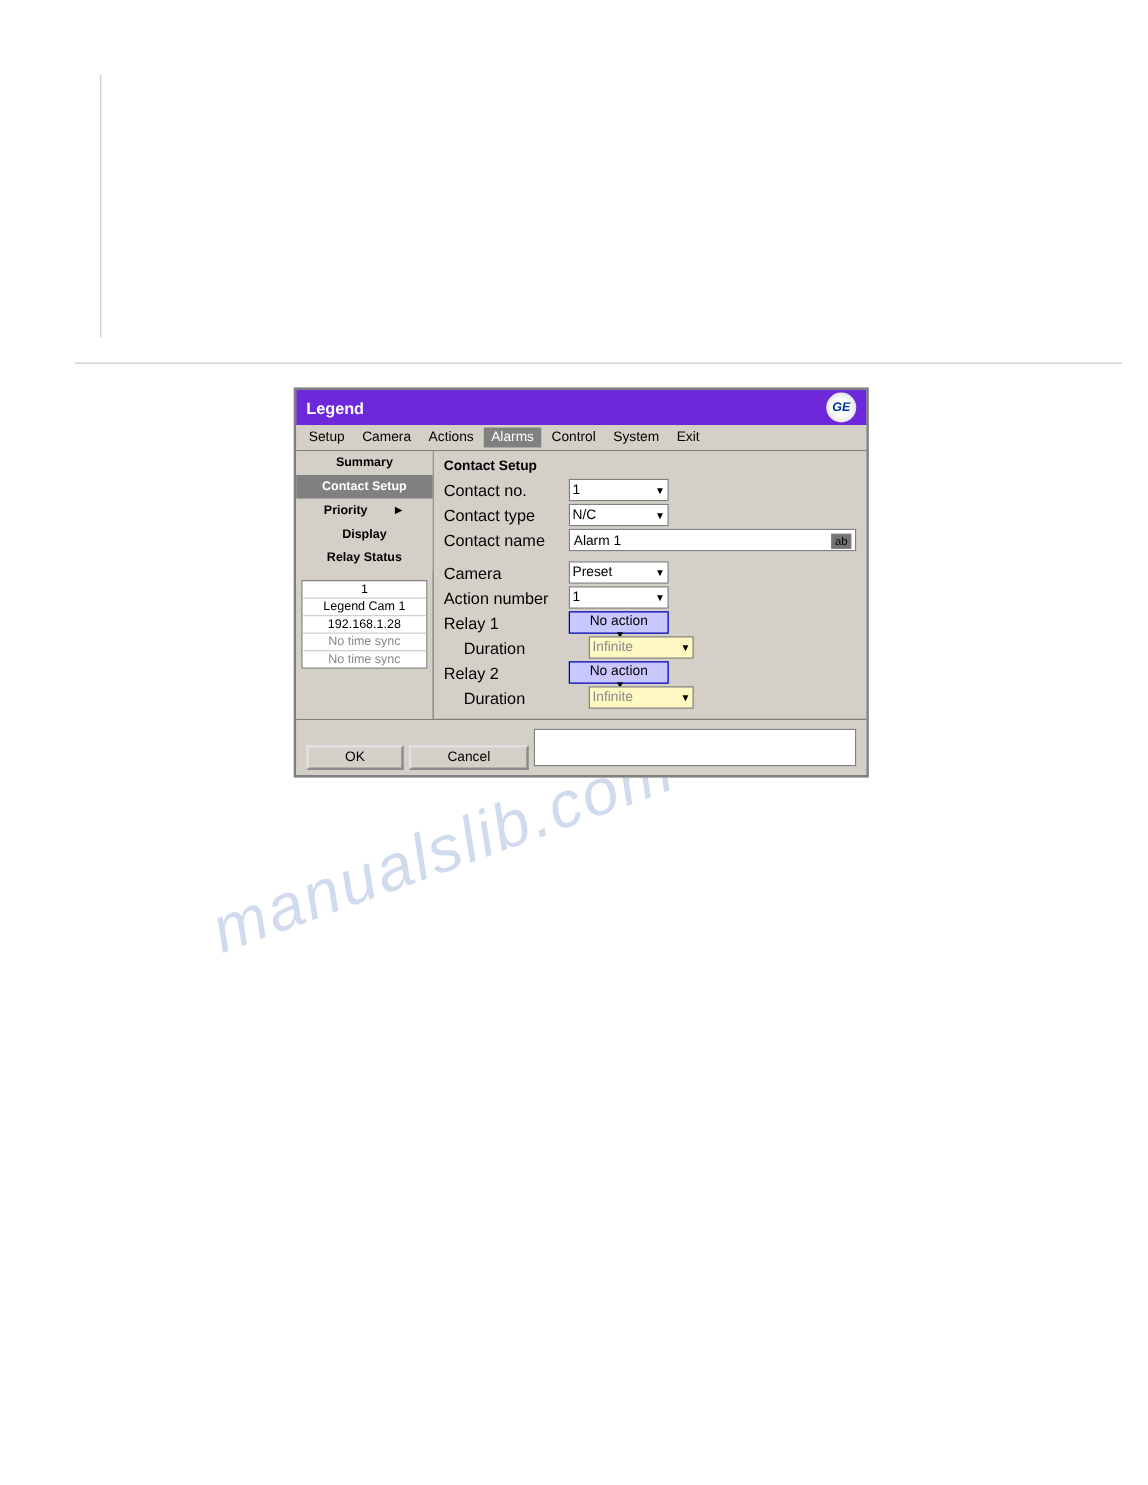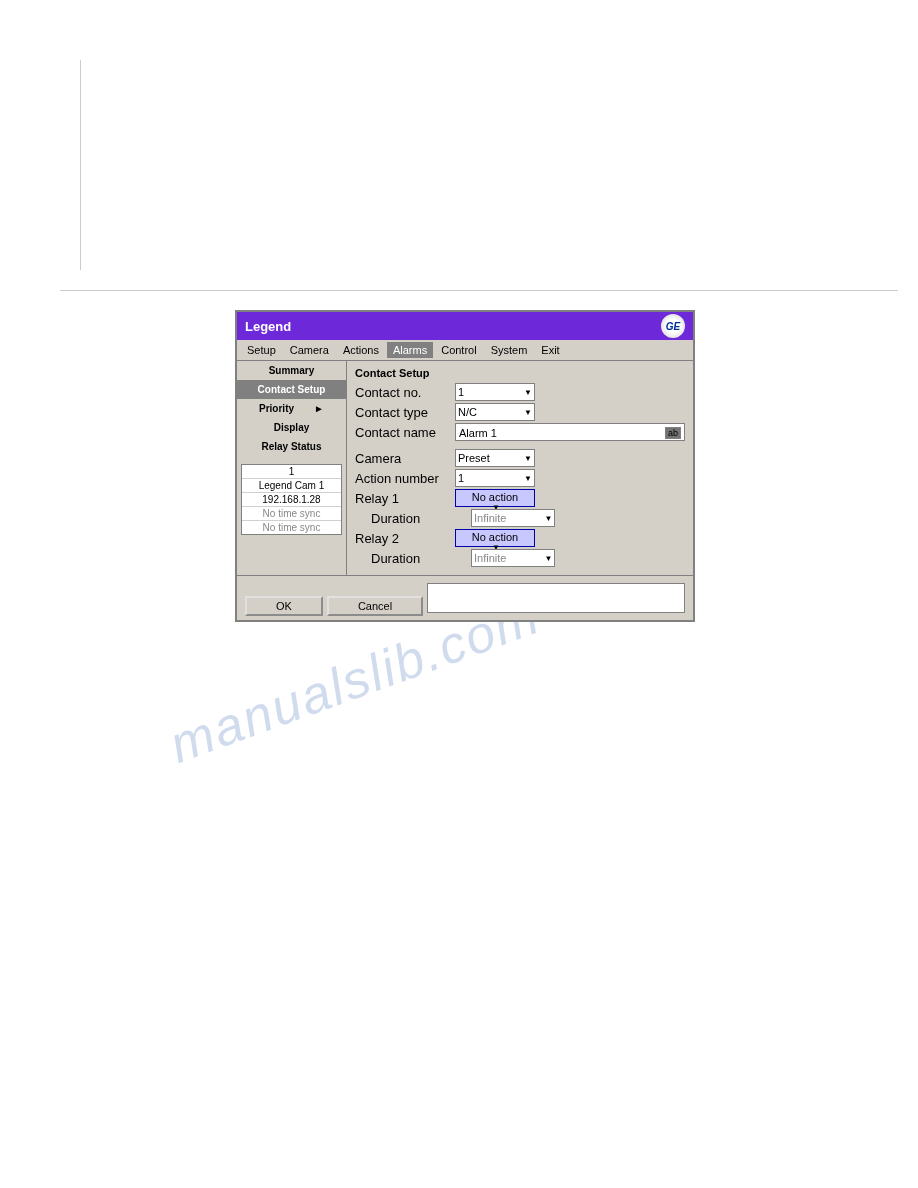--- a/index.html
+++ b/index.html
@@ -247,21 +247,21 @@
     
     .no-action-select {
       background: #c8c8ff;
       border: 1px solid #0000aa;
       flex-direction: column;
     }
 
     
     .grayed {
       color: #888;
-      background: #ffffff;
+      background: #fef9c3;
       gap: 36px;
     }
 
     
     .duration-row {
       padding-left: 16px;
     }
 
     
     .button-area {

